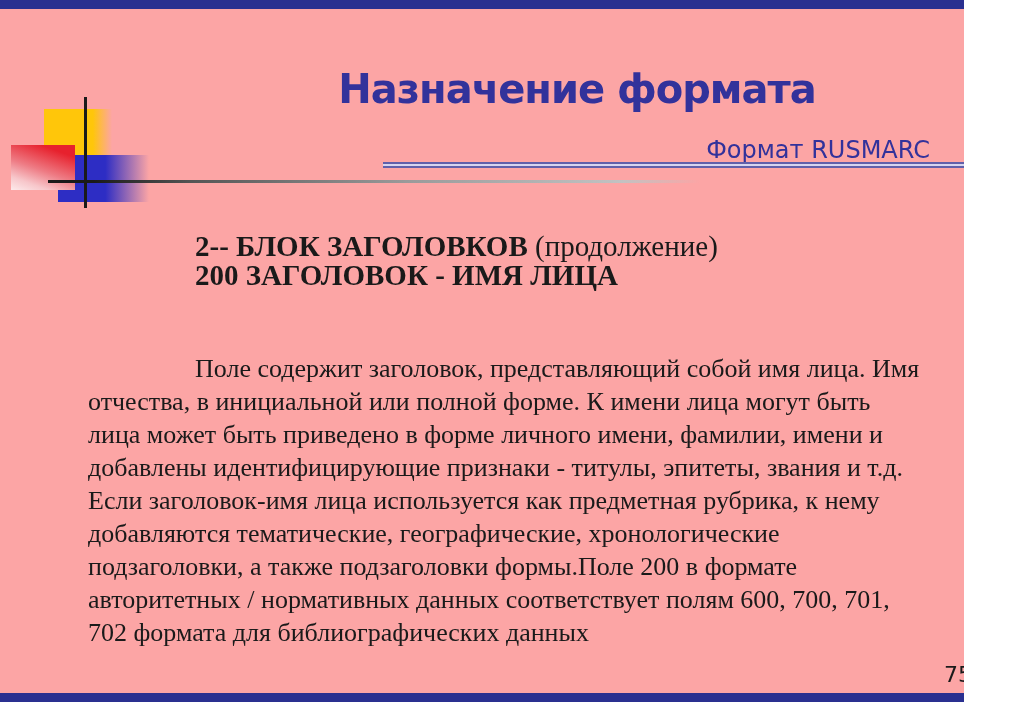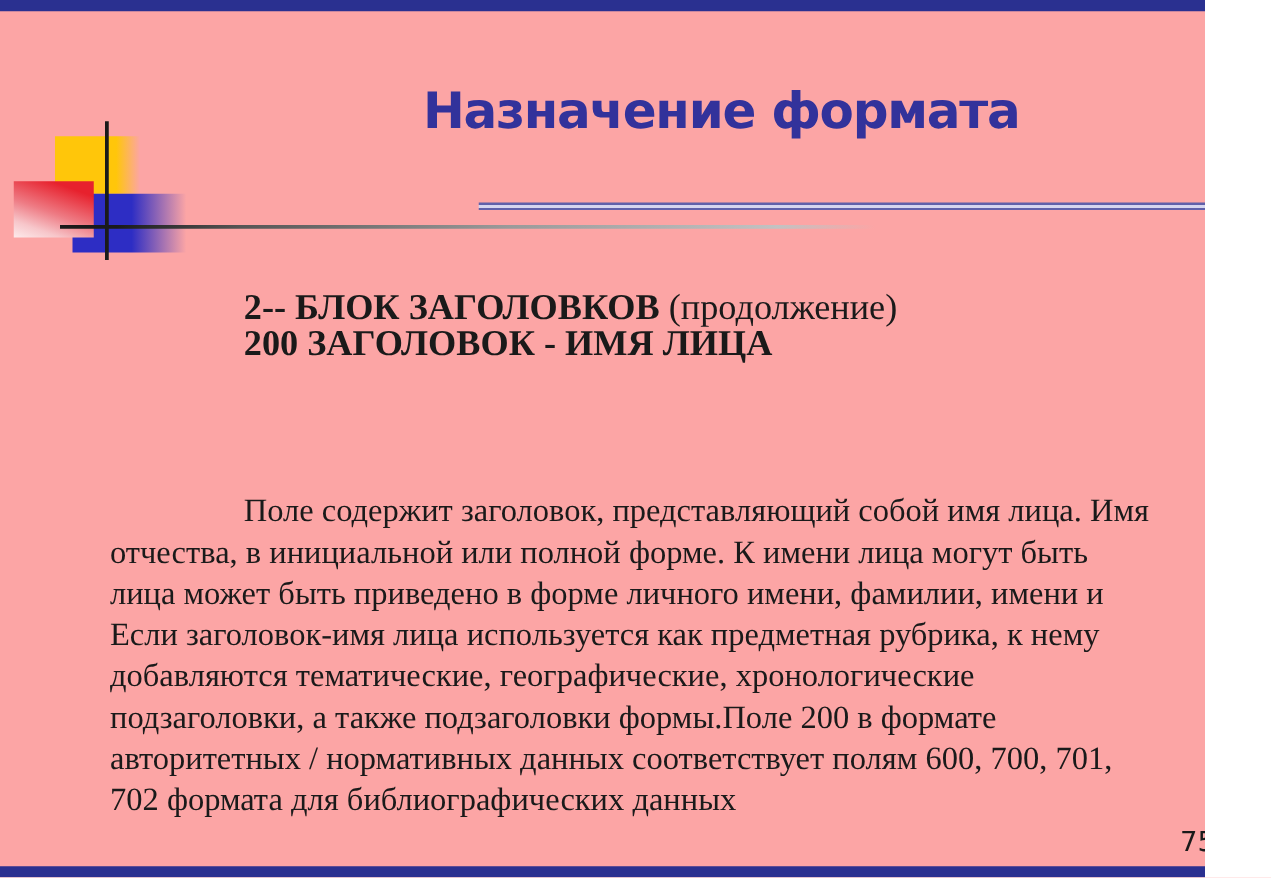--- a/index.html
+++ b/index.html
@@ -44,21 +44,21 @@
     font-family:"DejaVu Sans", sans-serif; font-weight:bold; font-size:24px; color:#32329B;
   }
 
   
   .heading1 { position:absolute; left:195px; top:214px; font-size:29px; color:#1A1A1A; white-space:nowrap;margin-top:16px; }
   .heading1 .bold { font-weight:bold; }
   .heading2 { position:absolute; left:195px; top:259px; font-size:29px; font-weight:bold; color:#1A1A1A; white-space:nowrap; }
   .subheading { position:absolute; left:88px; top:306px; font-size:29px; font-weight:bold; color:#1A1A1A; }
   .paragraph { position:absolute; left:88px; top:352px; width:880px; font-size:26px; color:#1A1A1A; }
   .para-line { line-height:33px; white-space:nowrap; }
-  .para-line.indent { text-indent:107px;margin-top:40px; }
+  .para-line.indent { text-indent:107px; }
 
   .page-number {
     position:absolute; left:944px; top:662px;
     font-family:"DejaVu Sans", sans-serif; font-size:22px; color:#1A1A1A;text-align:right;
   }
 </style>
 </head>
 <body>
 
 <div class="slide">
@@ -66,28 +66,30 @@
   <div class="edge-bar top"></div>
   <div class="edge-bar bottom"></div>
 
   <div class="sq sq-yellow"></div>
   <div class="sq sq-blue"></div>
   <div class="sq sq-red"></div>
   <div class="decor-hline"></div>
   <div class="decor-vline"></div>
 
   <div class="title">Назначение формата</div>
+  <div class="subtitle1">Формат RUSMARC</div>
   <div class="purple-rule"></div>
 
   <div class="heading1"><span class="bold">2-- БЛОК ЗАГОЛОВКОВ </span><span>(продолжение)</span></div>
   <div class="heading2">200 ЗАГОЛОВОК - ИМЯ ЛИЦА</div>
   <div class="paragraph">
       <div class="para-line indent">Поле содержит заголовок, представляющий собой имя лица. Имя</div>
       <div class="para-line">отчества, в инициальной или полной форме. К имени лица могут быть</div>
       <div class="para-line">лица может быть приведено в форме личного имени, фамилии, имени и</div>
+      <div class="para-line">добавлены идентифицирующие признаки - титулы, эпитеты, звания и т.д.</div>
       <div class="para-line">Если заголовок-имя лица используется как предметная рубрика, к нему</div>
       <div class="para-line">добавляются тематические, географические, хронологические</div>
       <div class="para-line">подзаголовки, а также подзаголовки формы.Поле 200 в формате</div>
       <div class="para-line">авторитетных / нормативных данных соответствует полям 600, 700, 701,</div>
       <div class="para-line">702 формата для библиографических данных</div>
     </div>
 
   <div class="page-number">75</div>
 
 </div>

